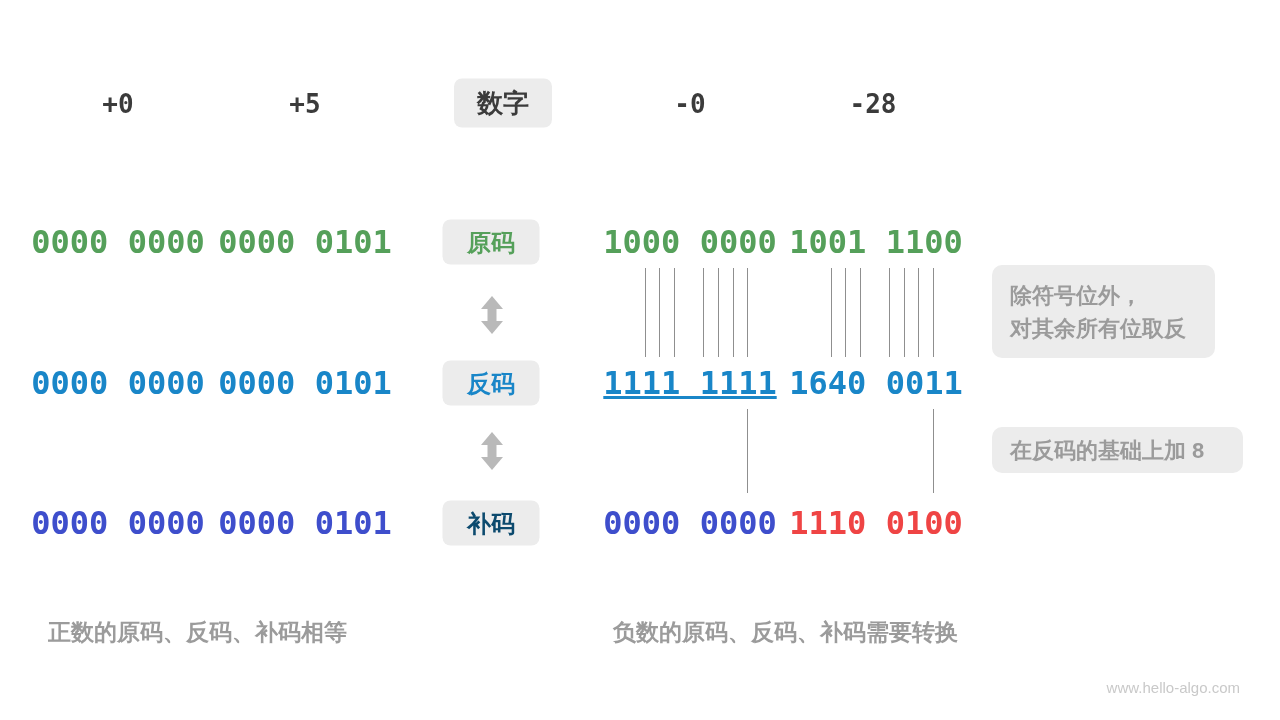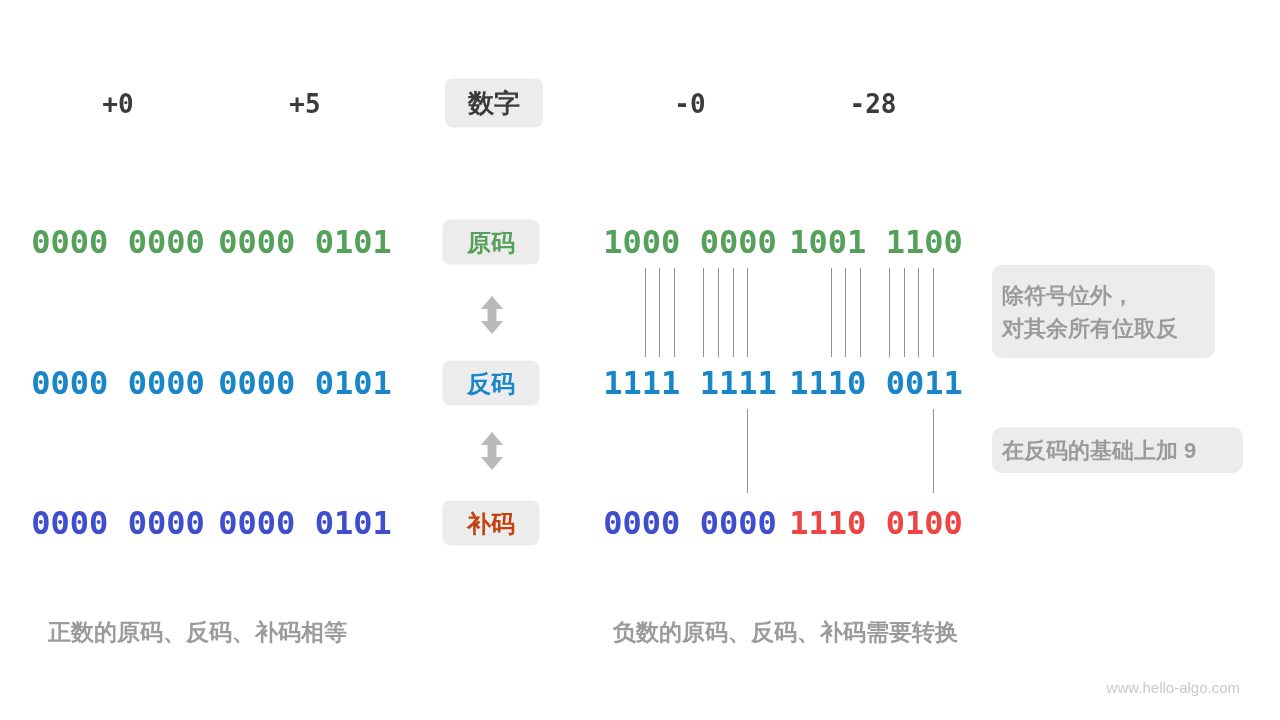--- a/index.html
+++ b/index.html
@@ -3,24 +3,24 @@
 <meta charset="utf-8">
 <style>
   html,body{margin:0;padding:0;background:#ffffff;}
   .stage{position:relative;width:1280px;height:720px;background:#ffffff;overflow:hidden;
          font-family:"Liberation Sans","DejaVu Sans",sans-serif;}
   .c{position:absolute;transform:translate(-50%,-50%);}
   .num{font-family:"DejaVu Sans Mono",monospace;font-weight:700;font-size:32px;white-space:pre;}
   .hdr{font-size:26px;color:#3b3b3b;}
   .pill{background:#ececec;border-radius:8px;display:flex;align-items:center;justify-content:center;font-weight:700;}
   .row-pill{width:97px;height:45px;font-size:24px;}
-  .hdr-pill{width:98px;height:49px;font-size:26px;color:#3b3b3b;}
+  .hdr-pill{width:98px;height:49px;font-size:26px;color:#3b3b3b;margin-left:9px;}
   .tick{position:absolute;width:1px;background:#8f8f8f;}
   .note{position:absolute;background:#ececec;border-radius:10px;display:flex;flex-direction:column;
-        justify-content:center;padding-left:10px;box-sizing:border-box;color:#9b9b9b;
+        justify-content:center;padding-left:18px;box-sizing:border-box;color:#9b9b9b;
         font-weight:700;font-size:22px;line-height:33px;white-space:pre;}
   .caption{position:absolute;transform:translateY(-50%);color:#9b9b9b;font-weight:700;font-size:23px;white-space:pre;}
   .watermark{position:absolute;transform:translateY(-50%);font-family:Liberation Sans, sans-serif;
         font-size:15px;color:#c9c9c9;}
   svg.arrow *{fill:#b9b9b9;}
 </style>
 </head>
 <body>
 
 <div class="stage">
@@ -63,45 +63,45 @@
   <div class="tick" style="left:918px;top:268px;height:89px"></div>
   <div class="tick" style="left:933px;top:268px;height:89px"></div>
 
   <div class="note" style="left:992px;top:265px;width:223px;height:93px">
     <div>除符号位外，</div>
     <div>对其余所有位取反</div>
   </div>
 
   <span class="c num" style="left: 118px; top: 383px; color: rgb(25, 134, 200);">0000 0000</span>
   <span class="c num" style="left: 305px; top: 383px; color: rgb(25, 134, 200);">0000 0101</span>
-  <span class="c num" style="left: 690px; top: 383px; color: rgb(25, 134, 200);">1111 1111</span>
-  <span class="c num" style="left: 876px; top: 383px; color: rgb(25, 134, 200);">1110 0011</span>
+  <span class="c num" style="left: 690px; top: 383px; color: rgb(25, 134, 200); text-decoration: underline;">1111 1111</span>
+  <span class="c num" style="left: 876px; top: 383px; color: rgb(25, 134, 200);">1640 0011</span>
   <div class="c pill row-pill" style="left:491px;top:383px">
     <span style="color: rgb(25, 134, 200);">反码</span>
   </div>
 
   <svg class="c arrow" style="left:492px;top:451px" width="22" height="38" viewBox="0 0 22 38">
     <polygon points="11,0 22,13 0,13"></polygon>
     <rect x="6.5" y="11" width="9" height="16"></rect>
     <polygon points="11,38 22,25 0,25"></polygon>
   </svg>
 
   <div class="tick" style="left:747px;top:409px;height:84px"></div>
   <div class="tick" style="left:933px;top:409px;height:84px"></div>
 
   <div class="note" style="left:992px;top:427px;width:251px;height:46px">
-    <div>在反码的基础上加 9</div>
+    <div>在反码的基础上加 8</div>
   </div>
 
   <span class="c num" style="left: 118px; top: 523px; color: rgb(62, 78, 204);">0000 0000</span>
   <span class="c num" style="left: 305px; top: 523px; color: rgb(62, 78, 204);">0000 0101</span>
   <span class="c num" style="left: 690px; top: 523px; color: rgb(62, 78, 204);">0000 0000</span>
   <span class="c num" style="left: 876px; top: 523px; color: #ef4444;">1110 0100</span>
   <div class="c pill row-pill" style="left:491px;top:523px">
-    <span style="color: #c2410c;">补码</span>
+    <span style="color: #0c4a6e;">补码</span>
   </div>
 
   <span class="caption" style="left:48px;top:632px">正数的原码、反码、补码相等</span>
   <span class="caption" style="left:613px;top:632px">负数的原码、反码、补码需要转换</span>
 
   <span class="watermark" style="right:40px;top:687px">www.hello-algo.com</span>
 
 </div>
 
 </body></html>

